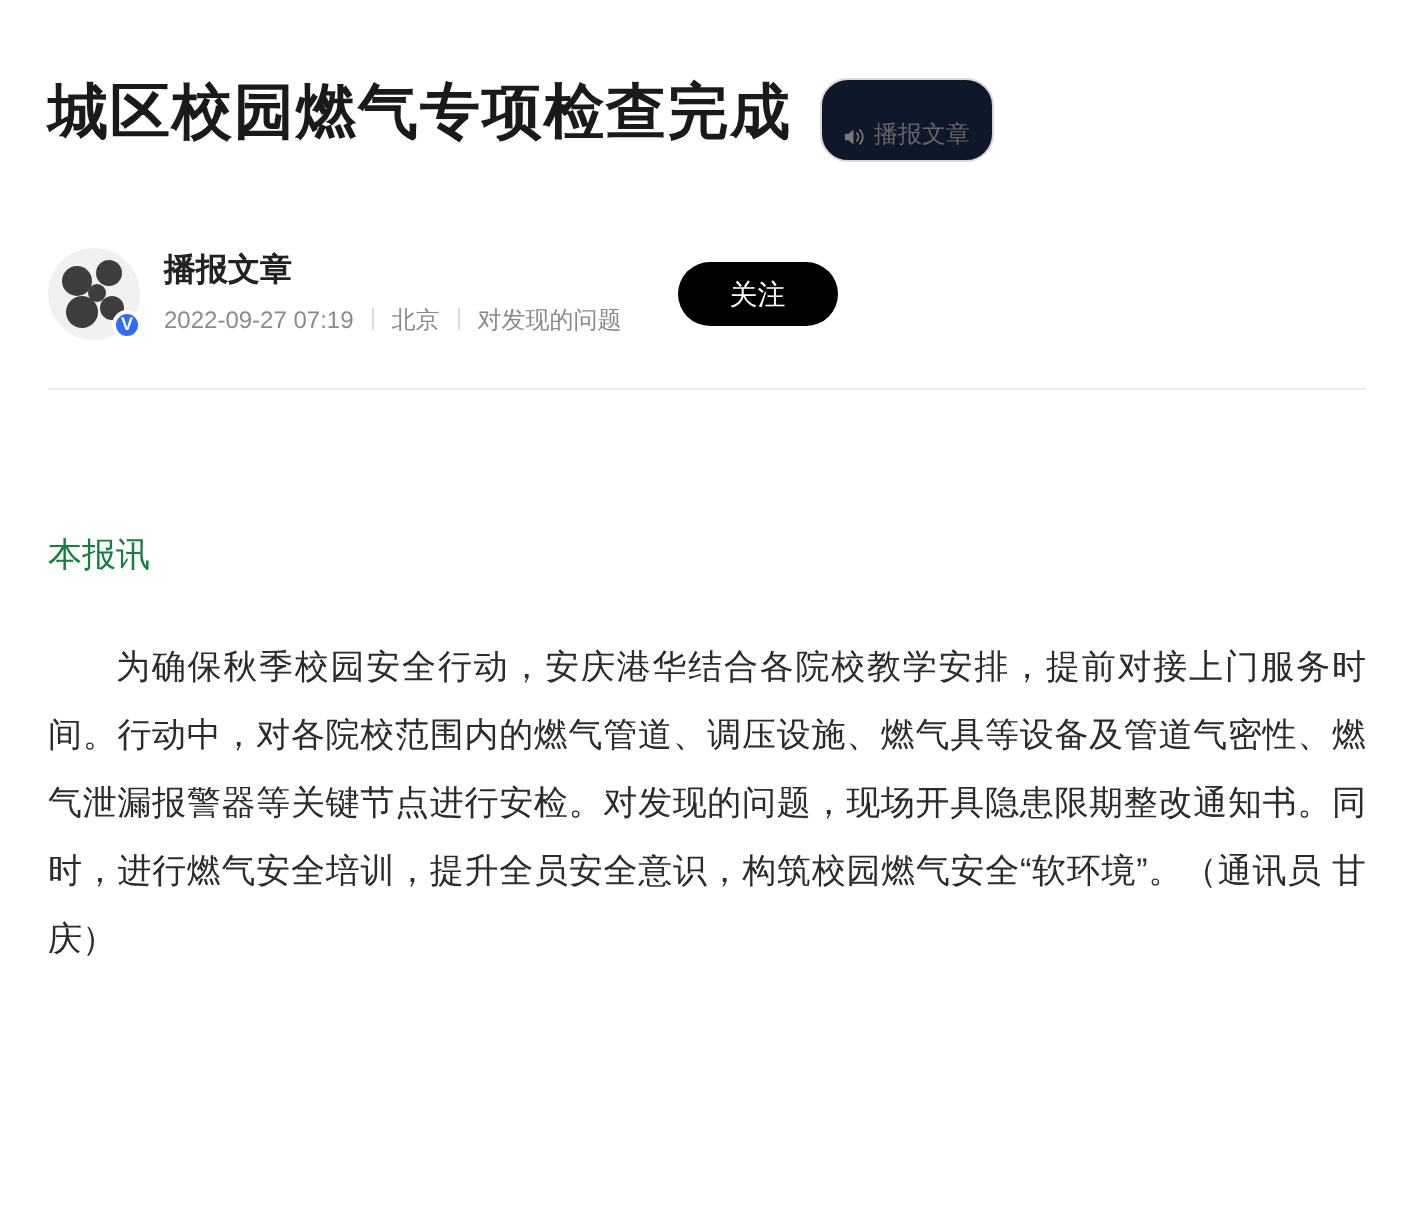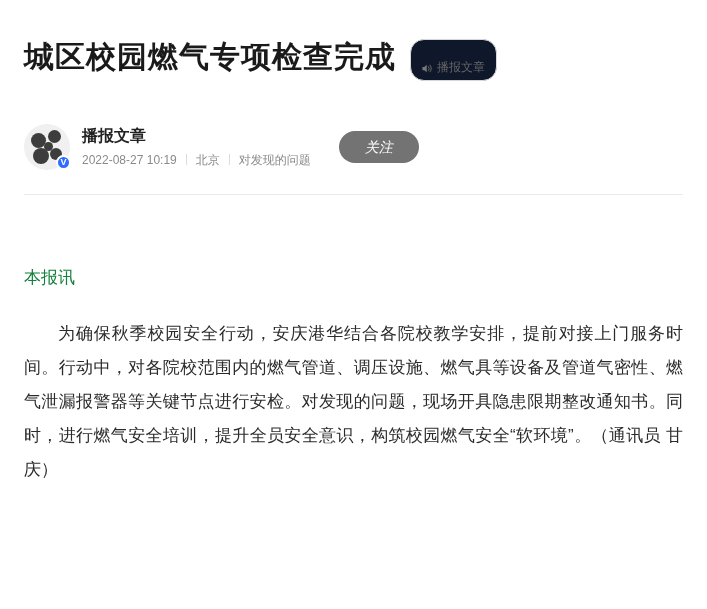--- a/index.html
+++ b/index.html
@@ -128,28 +128,27 @@
   }
   .meta-sep {
     display: inline-block;
     width: 1px;
     height: 11px;
     background: #dcdcdc;
     margin: 0 9px;
   }
   .follow-button {
     margin-left: 28px;
-    background: #737373;
+    background: #000000;
     color: #ffffff;
     font-size: 14px;
     border-radius: 16px;
     padding: 7px 26px;
     line-height: 18px;
     white-space: nowrap;
-    font-style: italic;
   }
 
   .divider {
     margin-top: 24px;
     height: 1px;
     background: #ebebeb;
   }
 
   
   .body {
@@ -199,21 +198,21 @@
         <span class="blob b3"></span>
         <span class="blob b4"></span>
         <span class="blob b5"></span>
       </div>
       <div class="verified">V</div>
     </div>
 
     <div class="byline-text">
       <div class="author-name">播报文章</div>
       <div class="meta-row">
-        <span>2022-08-27 10:19</span>
+        <span>2022-09-27 07:19</span>
         <span class="meta-sep"></span>
         <span>北京</span>
         <span class="meta-sep"></span>
         <span>对发现的问题</span>
       </div>
     </div>
 
     <div class="follow-button">关注</div>
   </div>
 

